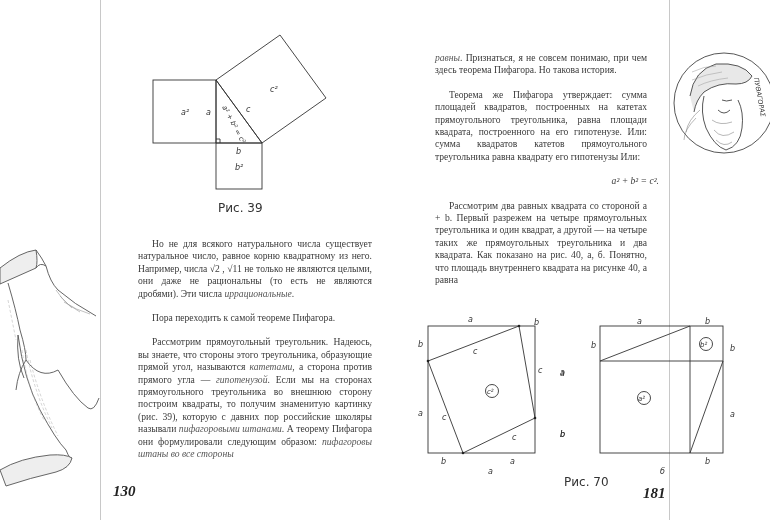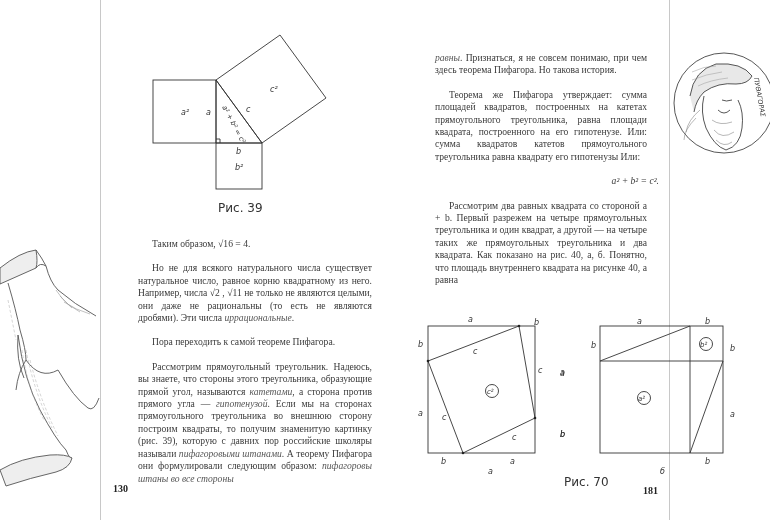--- a/index.html
+++ b/index.html
@@ -3,21 +3,21 @@
 <meta charset="utf-8">
 <style>
   html,body{margin:0;padding:0;}
   body{width:770px;height:520px;background:#fff;position:relative;overflow:hidden;font-family:"Liberation Serif","DejaVu Serif",serif;color:#333;}
   .rule{position:absolute;top:0;width:1px;background:#c8c8c8;}
   .col{position:absolute;font-size:9.6px;line-height:12.4px;text-align:justify;color:#3a3a3a;}
   .col p{margin:12px;text-indent:14px;}
   .col p.noind{text-indent:0;}
   .col i{font-style:italic;color:#555;}
   .formula{text-align:right;text-indent:0 !important;font-style:italic;margin:6px 0 !important;}
-  .pagenum{position:absolute;font-size:10px;font-weight:bold;color:#222;}
+  .pagenum{position:absolute;font-size:15px;font-weight:bold;color:#222;font-style:italic;}
   .caption{position:absolute;font-family:"DejaVu Sans",sans-serif;font-size:12px;color:#333;}
   svg text{font-family:"DejaVu Sans",sans-serif;font-style:italic;fill:#333;}
   .fig{position:absolute;left:0;top:0;}
 </style>
 </head>
 <body>
 
 <div class="rule" style="left:100px;height:520px;"></div>
 <div class="rule" style="left:669px;height:520px;"></div>
 
@@ -50,21 +50,20 @@
   <text x="206" y="115" font-size="8">a</text>
   <text x="246" y="112" font-size="8">c</text>
   <text x="270" y="92" font-size="8">c²</text>
   <text x="236" y="154" font-size="8">b</text>
   <text x="235" y="170" font-size="8">b²</text>
   <text x="0" y="0" font-size="7" transform="translate(222,107) rotate(62)">a² + b² = c²</text>
 </svg>
 <div class="caption" style="left:218px;top:201px;">Рис. 39</div>
 
 <div class="col" style="left:126px;top:226px;width:258px;">
-  <p class="noind" style="padding-left:14px">Таким образом, √16 = 4.</p>
   <p><span>Но не для всякого натурального числа существует натуральное число, равное корню квадратному из него. Например, числа √2 , √11 не только не являются целыми, они даже не рациональны (то есть не являются дробями). Эти числа </span><i>иррациональные</i><span>.</span></p>
   <p>Пора переходить к самой теореме Пифагора.</p>
   <p><span>Рассмотрим прямоугольный треугольник. Надеюсь, вы знаете, что стороны этого треугольника, образующие прямой угол, называются </span><i>катетами</i><span>, а сторона против прямого угла — </span><i>гипотенузой</i><span>. Если мы на сторонах прямоугольного треугольника во внешнюю сторону построим квадраты, то получим знаменитую картинку (рис. 39), которую с давних пор российские школяры называли </span><i>пифагоровыми штанами</i><span>. А теорему Пифагора они формулировали следующим образом: </span><i>пифагоровы штаны во все стороны</i></p>
 </div>
 <div class="pagenum" style="left:113px;top:483px;">130</div>
 
 <div class="col" style="left:423px;top:40px;width:236px;">
   <p class="noind"><i>равны</i><span>. Признаться, я не совсем понимаю, при чем здесь теорема Пифагора. Но такова история.</span></p>
   <p>Теорема же Пифагора утверждает: сумма площадей квадратов, построенных на катетах прямоугольного треугольника, равна площади квадрата, построенного на его гипотенузе. Или: сумма квадратов катетов прямоугольного треугольника равна квадрату его гипотенузы Или:</p>
   <p class="formula">a² + b² = c².</p>

